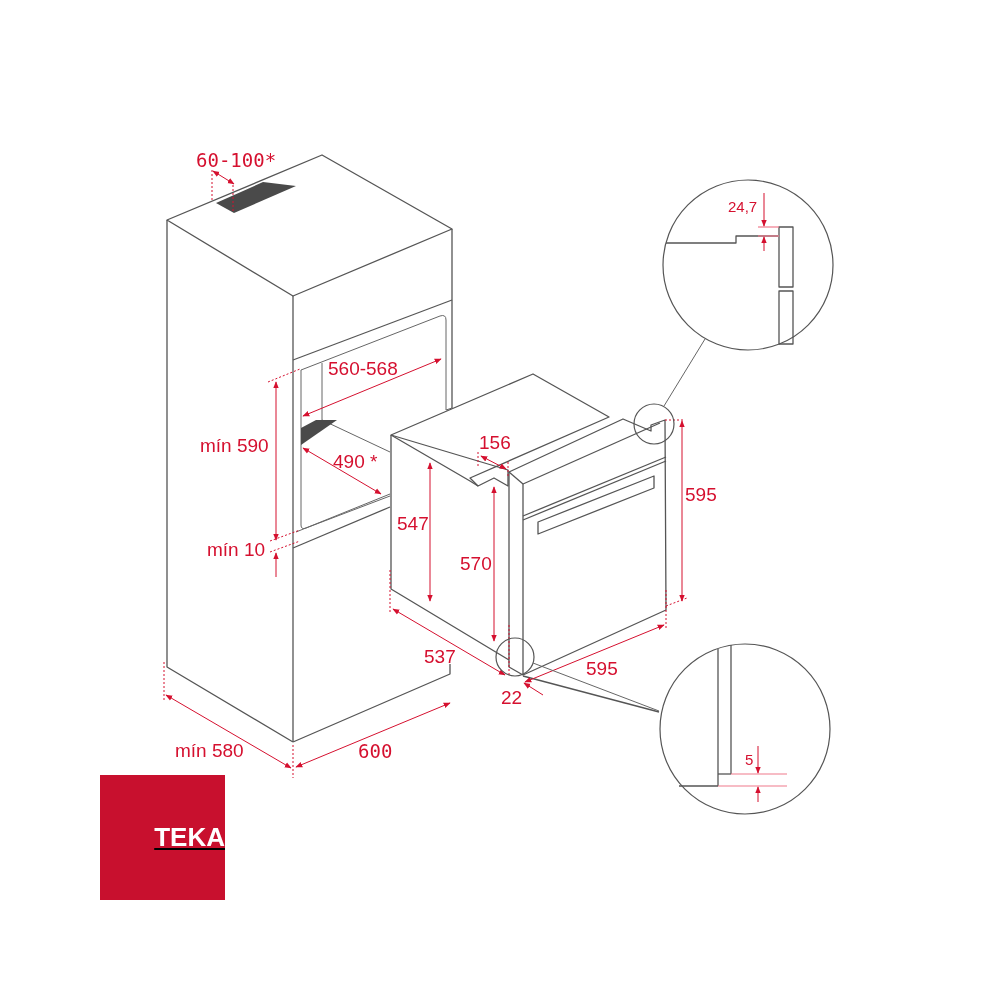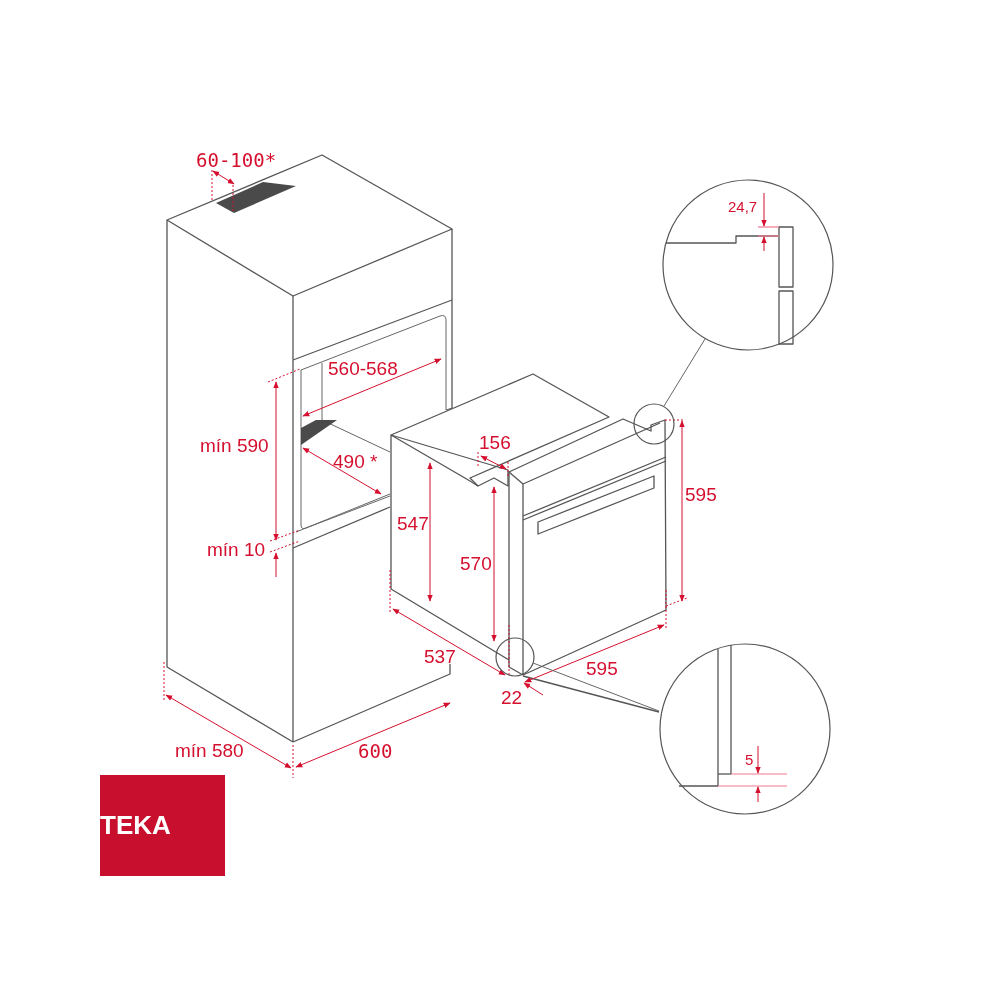--- a/index.html
+++ b/index.html
@@ -9,21 +9,21 @@
     .ln-thin { stroke: #666666; stroke-width: 1; fill: none; }
     .dim { stroke: #d5102f; stroke-width: 1; fill: none; }
     .dim-dot { stroke: #d5102f; stroke-width: 1; fill: none; stroke-dasharray: 2 2; }
     .dim-soft { stroke: #f07a8c; stroke-width: 1.2; fill: none; }
     .lbl { fill: #d5102f; font-family: "DejaVu Sans Mono", monospace; font-size: 19px; }
     .lbl-s { fill: #d5102f; font-family: "Liberation Sans", sans-serif; font-size: 15px; }
     .lbl-m { fill: #d5102f; font-family: "Liberation Sans", sans-serif; font-size: 19px; }
     .vent { fill: #4a4a4a; stroke: none; }
     .circle { stroke: #555555; stroke-width: 1.2; fill: #ffffff; }
     .circle-n { stroke: #555555; stroke-width: 1.2; fill: none; }
-    #logo { position: absolute; left: 100px; top: 775px; width: 125px; height: 101px; display: flex; align-items: center; justify-content: flex-start; }
+    #logo { position: absolute; left: 100px; top: 775px; width: 125px; height: 125px; display: flex; align-items: center; justify-content: flex-end; text-decoration: underline; }
     #logo-text { color: #ffffff; font-family: "Liberation Sans", sans-serif; font-weight: bold; font-size: 26px; letter-spacing: 0px; }
   </style>
 </head>
 <body>
 
 <svg id="canvas" viewBox="0 0 1000 1000" xmlns="http://www.w3.org/2000/svg">
   <defs>
     <marker id="arr" viewBox="0 0 10 10" refX="9" refY="5" markerWidth="7" markerHeight="7" orient="auto-start-reverse">
       <path d="M0,1 L10,5 L0,9 z" fill="#d5102f"></path>
     </marker>

